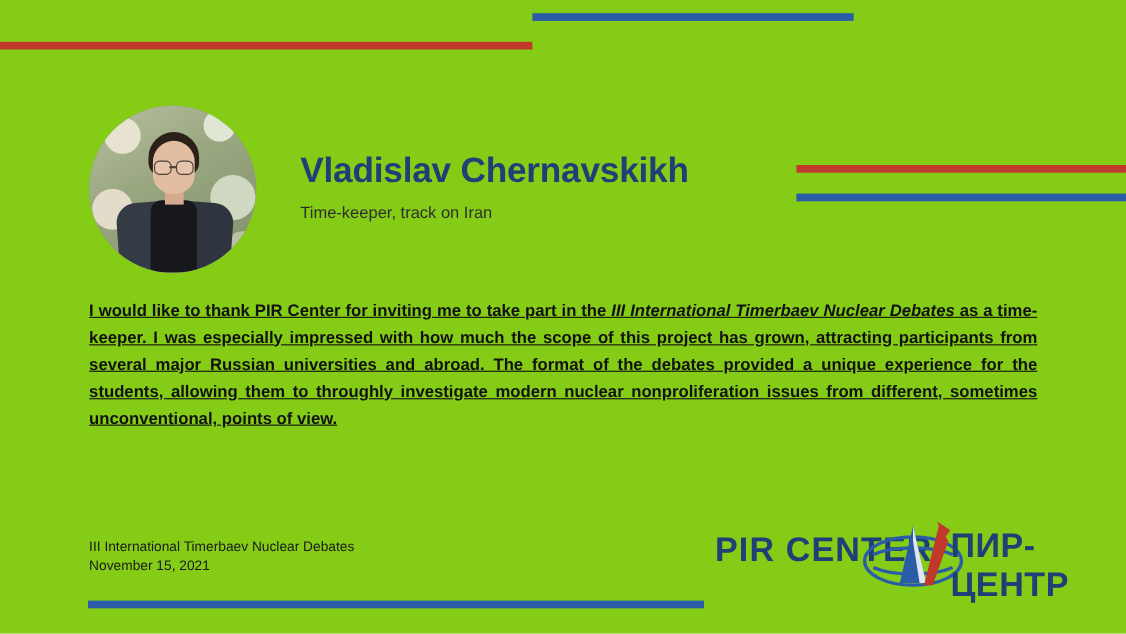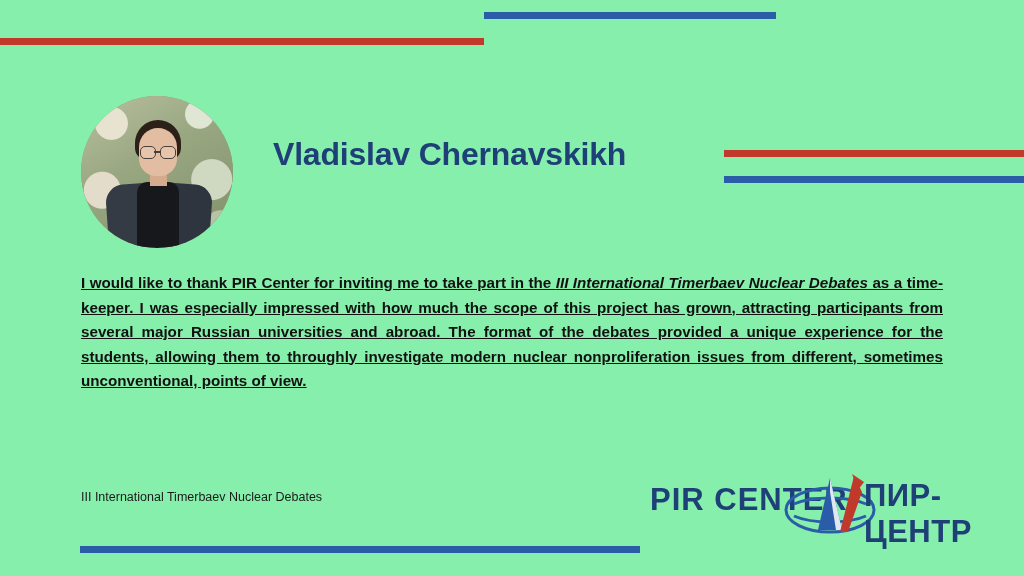--- a/index.html
+++ b/index.html
@@ -11,21 +11,21 @@
     height: 576px;
     background: #ffffff;
     font-family: "Liberation Sans", sans-serif;
     overflow: hidden;
     position: relative;
   }
   .slide {
     position: relative;
     width: 1024px;
     height: 576px;
-    background: #86efac;
+    background: #84cc16;
   }
 
   
   .bar {
     position: absolute;
   }
   .bar-tr-blue {
     left: 484px;
     top: 12px;
     width: 292px;
@@ -269,25 +269,27 @@
       <div class="ph-neck"></div>
       <div class="ph-hair"></div>
       <div class="ph-face"></div>
       <div class="ph-glass-l"></div>
       <div class="ph-glass-r"></div>
       <div class="ph-glass-bridge"></div>
     </div>
   </div>
 
   <div class="name">Vladislav Chernavskikh</div>
+  <div class="role">Time-keeper, track on Iran</div>
 
   <div class="quote"><span>I would like to thank PIR Center for inviting me to take part in the </span><em>III International Timerbaev Nuclear Debates</em><span> as a time-keeper. I was especially impressed with how much the scope of this project has grown, attracting participants from several major Russian universities and abroad. The format of the debates provided a unique experience for the students, allowing them to throughly investigate modern nuclear nonproliferation issues from different, sometimes unconventional, points of view.</span></div>
 
   <div class="footer">
     <div>III International Timerbaev Nuclear Debates</div>
+    <div>November 15, 2021</div>
   </div>
 
   <div class="logo">
     <div class="logo-pir">PIR CENTER</div>
     <div class="logo-mark">
       <svg width="92" height="68" viewBox="0 0 92 68" xmlns="http://www.w3.org/2000/svg">
         <ellipse cx="46" cy="40" rx="44" ry="22" fill="none" stroke="#2a5ca8" stroke-width="3"></ellipse>
         <path d="M10 34 C 28 26, 64 26, 82 34" fill="none" stroke="#2a5ca8" stroke-width="3"></path>
         <path d="M10 46 C 28 54, 64 54, 82 46" fill="none" stroke="#2a5ca8" stroke-width="3"></path>
         <path d="M34 60 L46 8 L58 60 Z" fill="#2a5ca8"></path>

